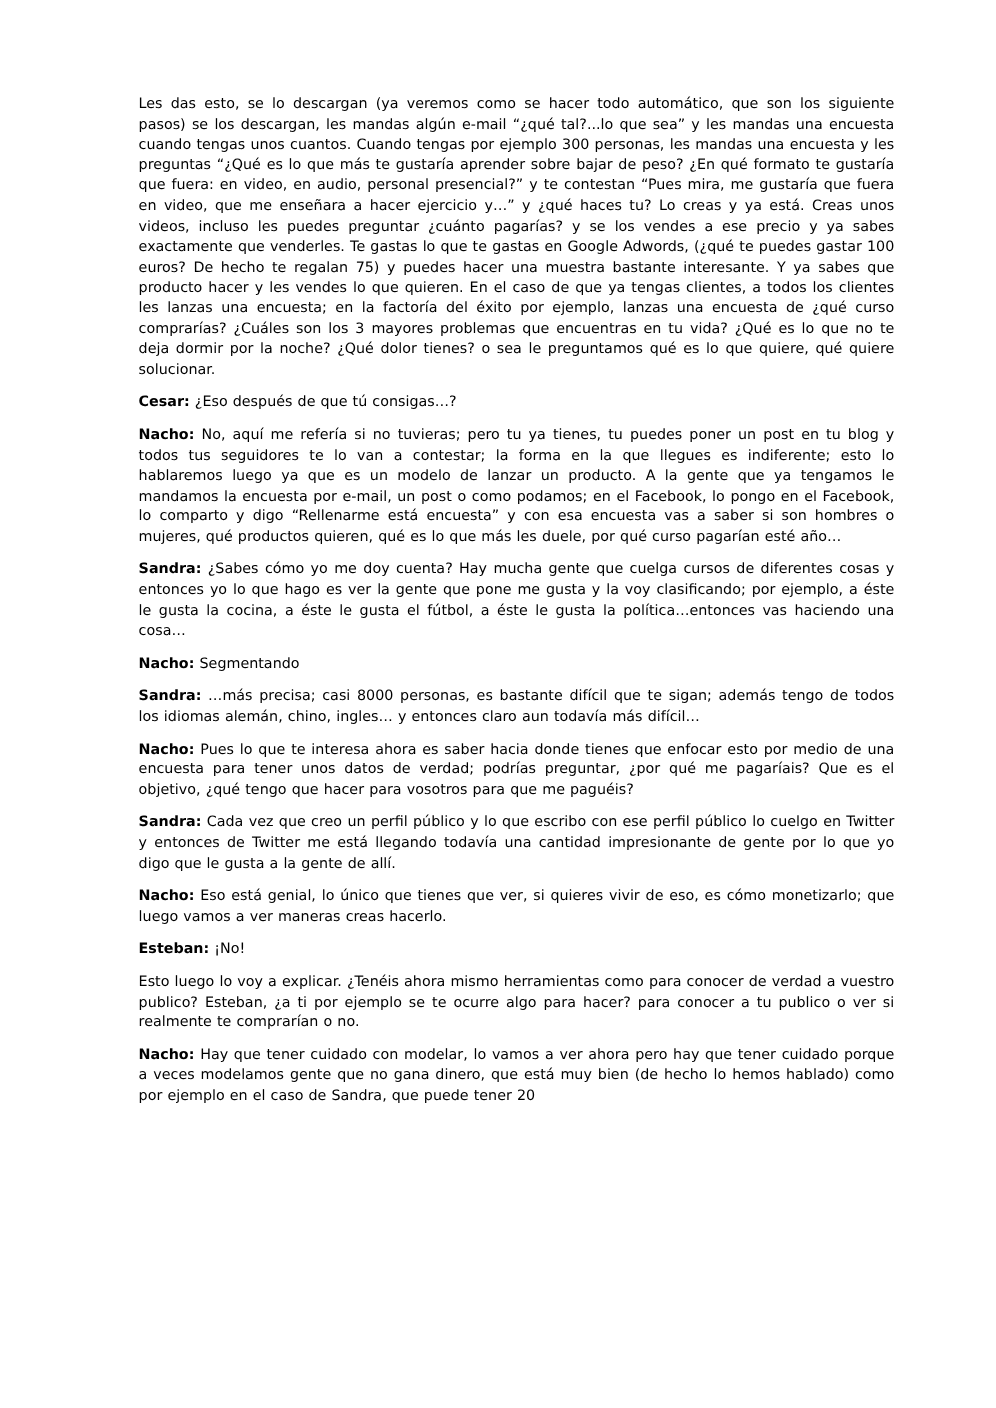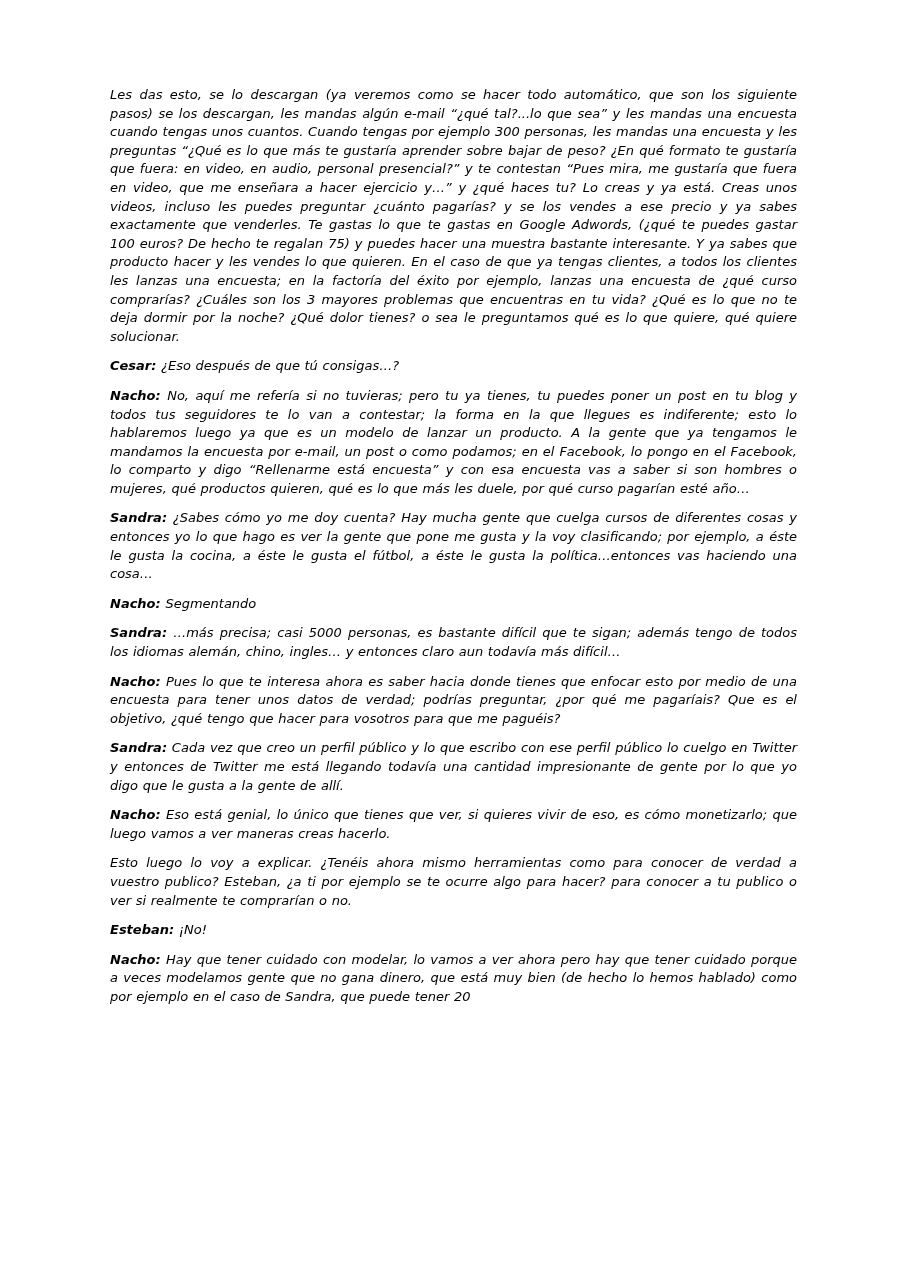--- a/index.html
+++ b/index.html
@@ -9,24 +9,23 @@
   }
   body {
     width: 905px;
     height: 1280px;
     position: relative;
     font-family: "DejaVu Sans", "Liberation Sans", sans-serif;
     color: #000000;
   }
   .page {
     position: absolute;
-    left: 110px;
+    left: 126px;
     top: 86px;
     width: 687px;
-    font-style: italic;
   }
   .para {
     font-size: 13px;
     line-height: 18.6px;
     text-align: justify;
     margin: 0 0 11px 0;
     color: #000000;
     word-spacing: 0.5px;
   }
   .para strong {
@@ -41,29 +40,29 @@
   <p class="para"><strong></strong><span>Les das esto, se lo descargan (ya veremos como se hacer todo automático, que son los siguiente pasos) se los descargan, les mandas algún e-mail “¿qué tal?...lo que sea” y les mandas una encuesta cuando tengas unos cuantos. Cuando tengas por ejemplo 300 personas, les mandas una encuesta y les preguntas “¿Qué es lo que más te gustaría aprender sobre bajar de peso? ¿En qué formato te gustaría que fuera: en video, en audio, personal presencial?” y te contestan “Pues mira, me gustaría que fuera en video, que me enseñara a hacer ejercicio y…” y ¿qué haces tu? Lo creas y ya está. Creas unos videos, incluso les puedes preguntar ¿cuánto pagarías? y se los vendes a ese precio y ya sabes exactamente que venderles. Te gastas lo que te gastas en Google Adwords, (¿qué te puedes gastar 100 euros? De hecho te regalan 75) y puedes hacer una muestra bastante interesante. Y ya sabes que producto hacer y les vendes lo que quieren. En el caso de que ya tengas clientes, a todos los clientes les lanzas una encuesta; en la factoría del éxito por ejemplo, lanzas una encuesta de ¿qué curso comprarías? ¿Cuáles son los 3 mayores problemas que encuentras en tu vida? ¿Qué es lo que no te deja dormir por la noche? ¿Qué dolor tienes? o sea le preguntamos qué es lo que quiere, qué quiere solucionar.</span></p>
 
   <p class="para"><strong>Cesar:</strong><span> ¿Eso después de que tú consigas…?</span></p>
 
   <p class="para"><strong>Nacho:</strong><span> No, aquí me refería si no tuvieras; pero tu ya tienes, tu puedes poner un post en tu blog y todos tus seguidores te lo van a contestar; la forma en la que llegues es indiferente; esto lo hablaremos luego ya que es un modelo de lanzar un producto. A la gente que ya tengamos le mandamos la encuesta por e-mail, un post o como podamos; en el Facebook, lo pongo en el Facebook, lo comparto y digo “Rellenarme está encuesta” y con esa encuesta vas a saber si son hombres o mujeres, qué productos quieren, qué es lo que más les duele, por qué curso pagarían esté año…</span></p>
 
   <p class="para"><strong>Sandra:</strong><span> ¿Sabes cómo yo me doy cuenta? Hay mucha gente que cuelga cursos de diferentes cosas y entonces yo lo que hago es ver la gente que pone me gusta y la voy clasificando; por ejemplo, a éste le gusta la cocina, a éste le gusta el fútbol, a éste le gusta la política…entonces vas haciendo una cosa…</span></p>
 
   <p class="para"><strong>Nacho:</strong><span> Segmentando</span></p>
 
-  <p class="para"><strong>Sandra:</strong><span> …más precisa; casi 5000 personas, es bastante difícil que te sigan; además tengo de todos los idiomas alemán, chino, ingles… y entonces claro aun todavía más difícil…</span></p>
+  <p class="para"><strong>Sandra:</strong><span> …más precisa; casi 8000 personas, es bastante difícil que te sigan; además tengo de todos los idiomas alemán, chino, ingles… y entonces claro aun todavía más difícil…</span></p>
 
   <p class="para"><strong>Nacho:</strong><span> Pues lo que te interesa ahora es saber hacia donde tienes que enfocar esto por medio de una encuesta para tener unos datos de verdad; podrías preguntar, ¿por qué me pagaríais? Que es el objetivo, ¿qué tengo que hacer para vosotros para que me paguéis?</span></p>
 
   <p class="para"><strong>Sandra:</strong><span> Cada vez que creo un perfil público y lo que escribo con ese perfil público lo cuelgo en Twitter y entonces de Twitter me está llegando todavía una cantidad impresionante de gente por lo que yo digo que le gusta a la gente de allí.</span></p>
 
   <p class="para"><strong>Nacho:</strong><span> Eso está genial, lo único que tienes que ver, si quieres vivir de eso, es cómo monetizarlo; que luego vamos a ver maneras creas hacerlo.</span></p>
 
+  <p class="para"><strong>Esteban:</strong><span> ¡No!</span></p>
+
   <p class="para"><strong></strong><span>Esto luego lo voy a explicar. ¿Tenéis ahora mismo herramientas como para conocer de verdad a vuestro publico? Esteban, ¿a ti por ejemplo se te ocurre algo para hacer? para conocer a tu publico o ver si realmente te comprarían o no.</span></p>
-
-  <p class="para"><strong>Esteban:</strong><span> ¡No!</span></p>
 
 
 
   <p class="para"><strong>Nacho:</strong><span> Hay que tener cuidado con modelar, lo vamos a ver ahora pero hay que tener cuidado porque a veces modelamos gente que no gana dinero, que está muy bien (de hecho lo hemos hablado) como por ejemplo en el caso de Sandra, que puede tener 20</span></p>
 
 </div>
 
 </body></html>

